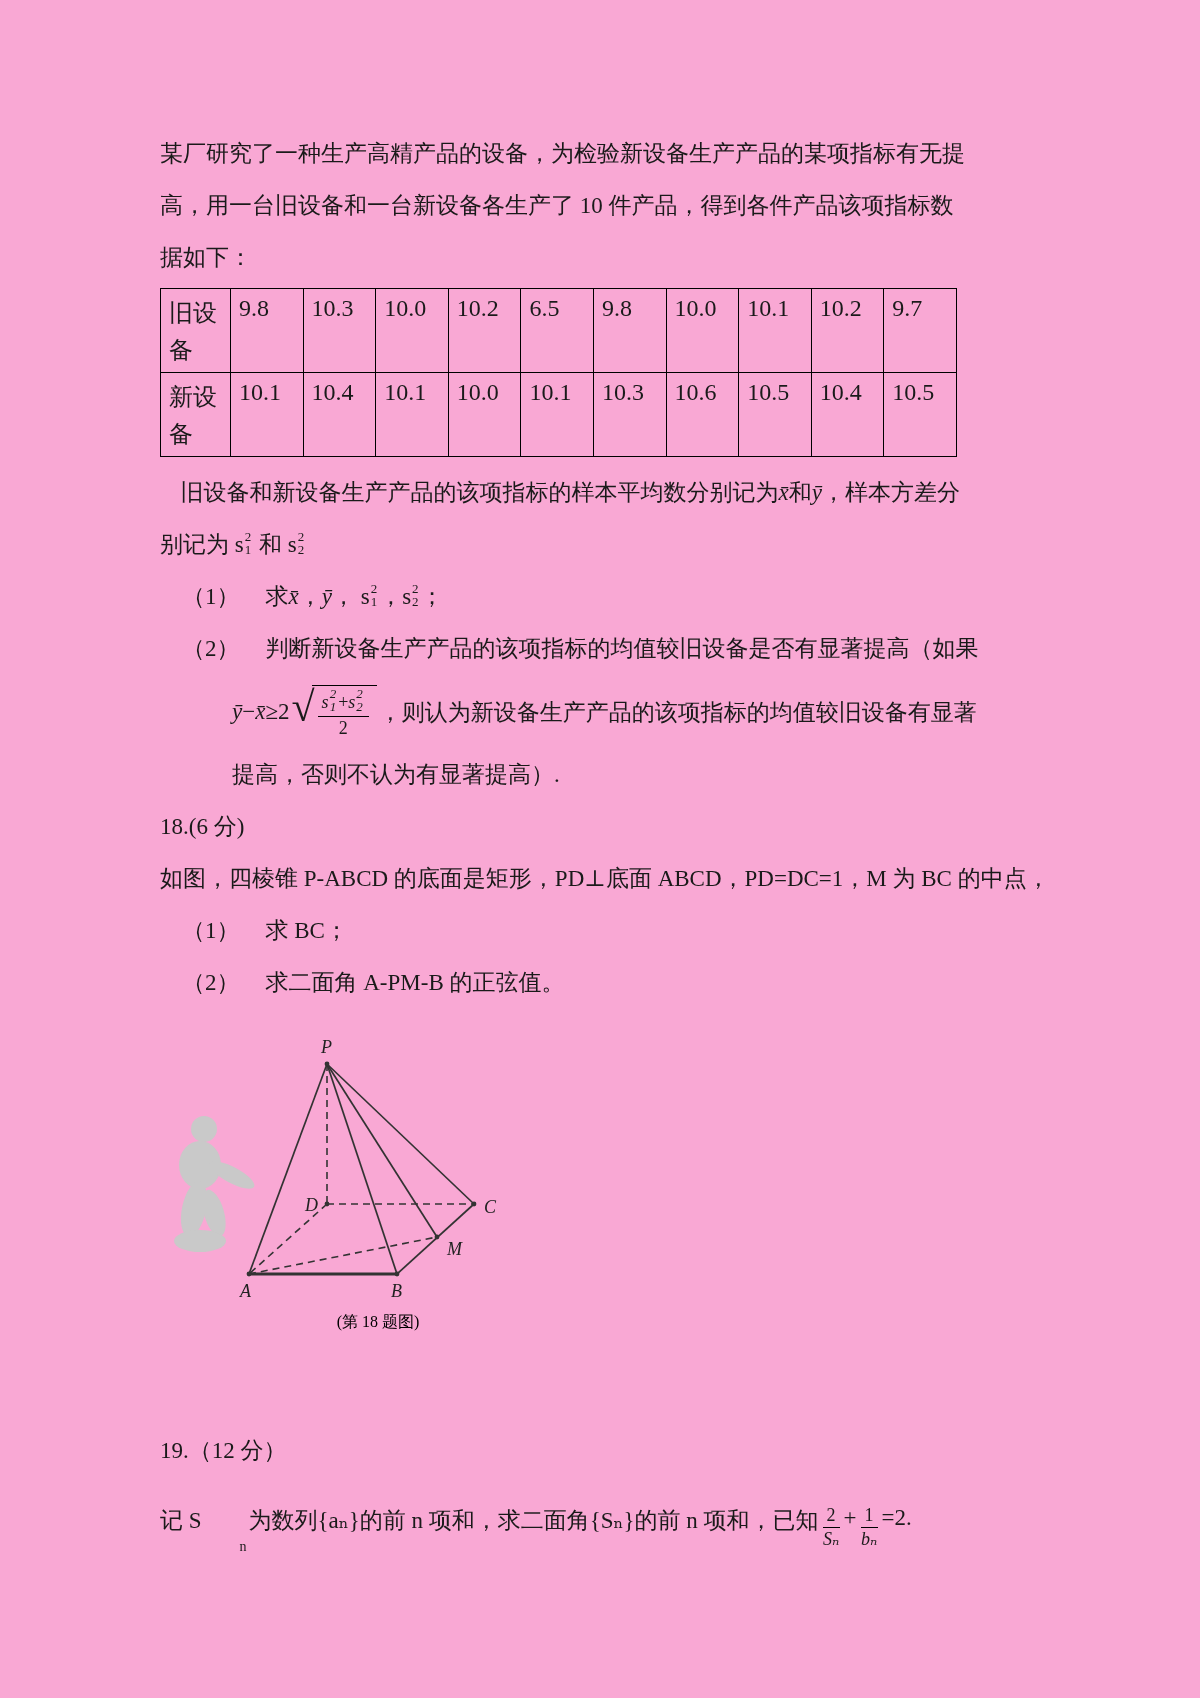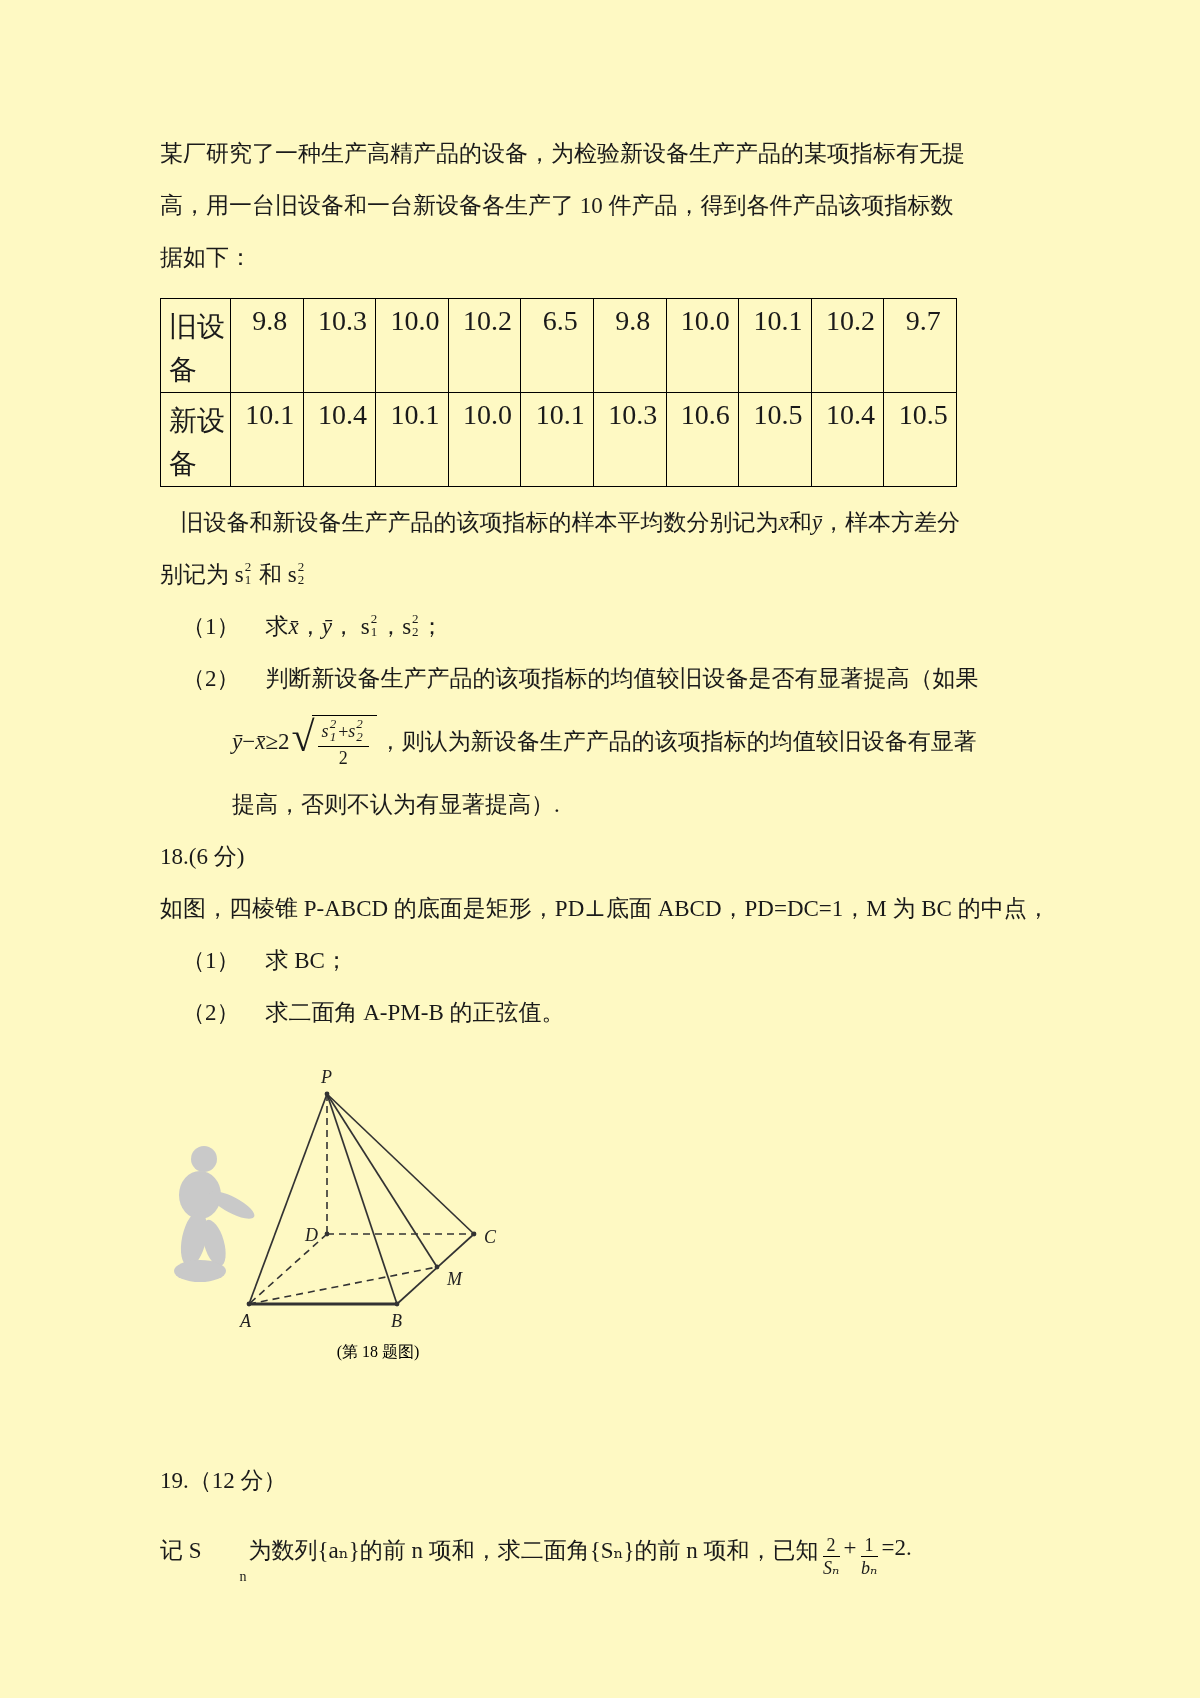--- a/index.html
+++ b/index.html
@@ -1,19 +1,19 @@
 <!DOCTYPE html>
 <html><head>
 <meta charset="utf-8">
 <style>
   html,body{margin:0;padding:0;background:#ffffff;}
   .page{
     position:relative;
     width:1200px;height:1698px;
-    background:#fef9c3;
+    background:#f9a8d4;
     color:#1a1a1a;
     font-family:"Liberation Serif","DejaVu Serif",serif;
     font-size:23px;
     overflow:hidden;
     box-sizing:border-box;
     padding:128px 240px 0 160px;
   }
   .line{display:block;white-space:nowrap;height:52px;line-height:52px;}
   .indent1{padding-left:22px;}
   .indent2{padding-left:72px;}
@@ -29,26 +29,26 @@
         font-size:18px;line-height:1.15;margin:0 4px;vertical-align:middle;}
   .frac .num{border-bottom:1.5px solid #000;padding:0 4px 1px;}
   .frac .den{padding-top:1px;}
   
   .sqrt{display:inline-flex;align-items:flex-start;margin:0 2px;}
   .sqrt .sign{font-size:42px;line-height:0.9;font-weight:400;transform:translateY(4px);}
   .sqrt .rad{border-top:1.8px solid #000;padding:3px 4px 0 2px;margin-left:-3px;}
   .fline{min-height:74px;display:flex;align-items:center;white-space:nowrap;}
   .q19line{min-height:64px;display:flex;align-items:flex-start;white-space:nowrap;}
   
-  table.dtable{border-collapse:collapse;margin-top:14px;width:796px;table-layout:fixed;
-               font-size:28px;}
+  table.dtable{border-collapse:collapse;margin-top:4px;width:796px;table-layout:fixed;
+               font-size:24px;}
   table.dtable td{border:1.5px solid #000;vertical-align:top;height:84px;
                   padding:6px 2px 0 8px;box-sizing:border-box;}
   td.lab{width:70px;line-height:1.55;}
-  td.val{width:72.6px;text-align:center;}
+  td.val{width:72.6px;}
   .figwrap{margin:18px 0 0 6px;}
   .subn{font-size:14px;align-self:flex-end;transform:translateY(-14px);margin-left:38px;margin-right:2px;}
   .gap80{margin-top:80px;}
   .gap28{margin-top:28px;}
 </style>
 </head>
 <body>
 
 <div class="page">
 

